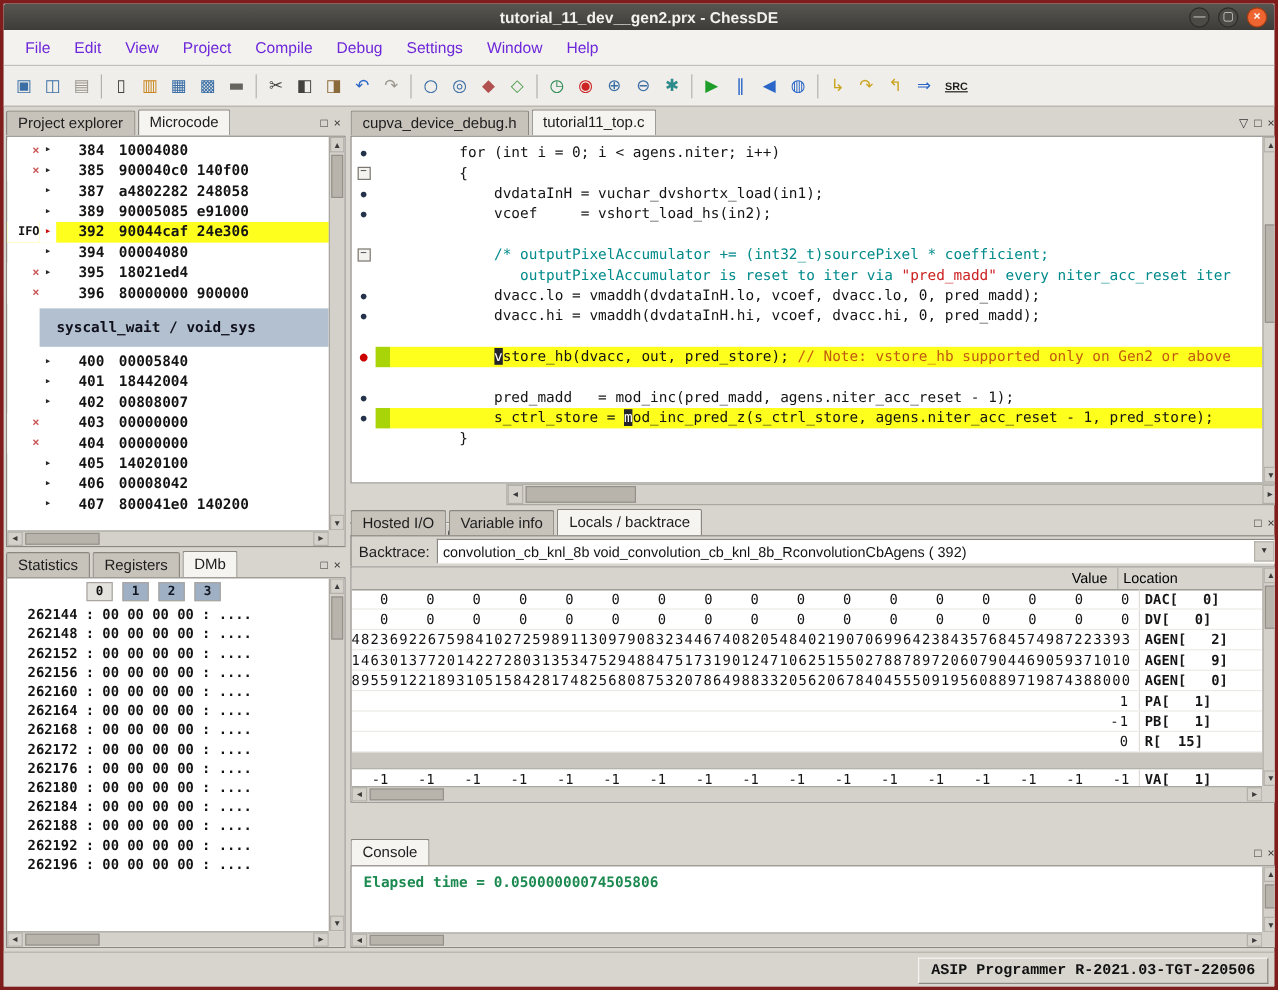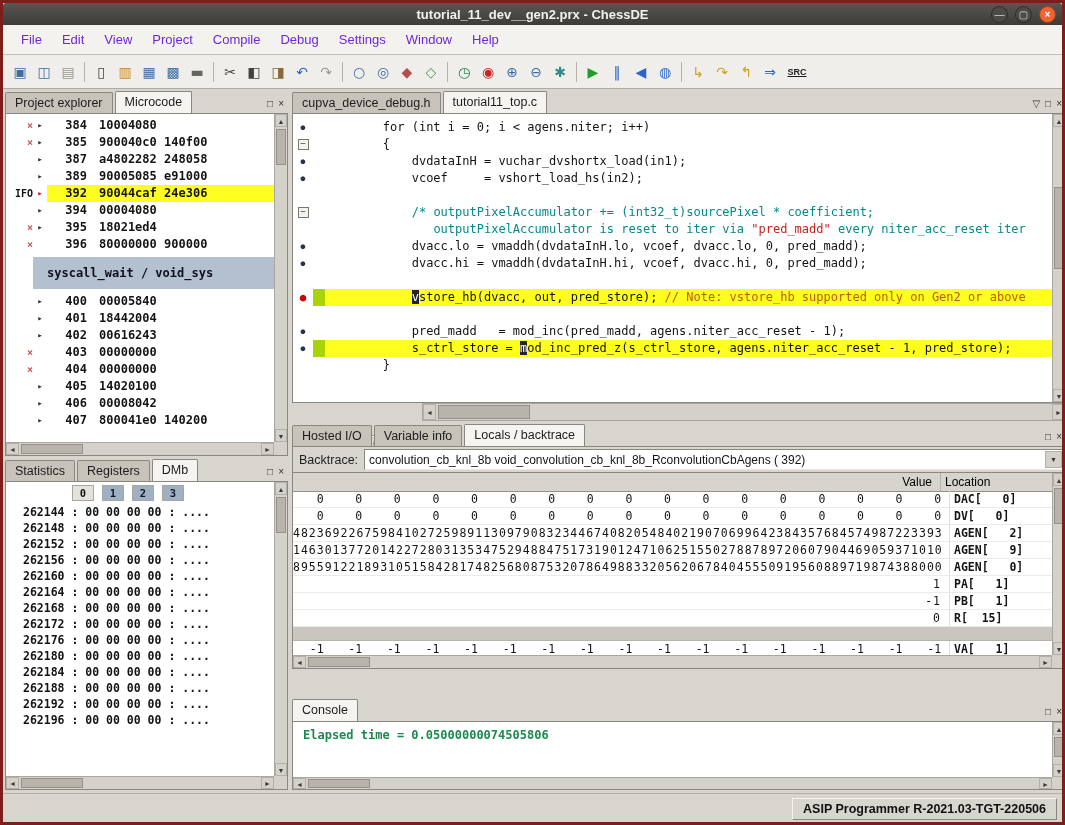--- a/index.html
+++ b/index.html
@@ -85,36 +85,36 @@
   
   .panel-dbg{left:289px;top:421px;width:774px;height:245px;}
   .bt-row{position:absolute;left:0;right:0;top:22px;height:26px;background:#d8d5cf;border:1px solid #8a8781;border-bottom:none;display:flex;align-items:center;padding:0 2px 0 6px;box-sizing:border-box;}
   .bt-label{font-size:12.5px;color:#1d1d1d;margin-right:6px;white-space:nowrap;}
   .bt-combo{flex:1;height:19px;background:#fff;border:1px solid;border-color:#8a8781 #eceae6 #eceae6 #8a8781;display:flex;align-items:center;overflow:hidden;}
   .bt-text{flex:1;font-size:12px;color:#141414;padding:0 4px;white-space:nowrap;overflow:hidden;}
   .bt-drop{width:17px;height:17px;background:#d4d1cb;border:1px solid #b3b0aa;font-size:7px;text-align:center;line-height:16px;color:#333;flex:none;box-sizing:border-box;}
   .dbg-inset{position:absolute;left:0;right:0;top:48px;bottom:0;background:#fff;border:1px solid #8a8781;overflow:hidden;}
   .dhead{position:absolute;left:0;right:13px;top:0;height:18px;display:flex;background:#d7d4ce;border-bottom:1px solid #94918b;font-size:12px;color:#000000;}
   .dh-val{flex:1;text-align:right;padding:2px 8px 0 0;}
-  .dh-loc{width:112px;border-left:1px solid #b5b2ac;padding:2px 0 0 4px;box-sizing:border-box;}
+  .dh-loc{width:121px;border-left:1px solid #b5b2ac;padding:2px 0 0 4px;box-sizing:border-box;}
   .dbg-rows{position:absolute;left:0;right:13px;top:18px;bottom:13px;overflow:hidden;font-family:"DejaVu Sans Mono",monospace;font-size:11.5px;color:#141414;}
   .drow{display:flex;height:16px;line-height:16px;border-bottom:1px solid #edebe7;}
   .drow.spacer{height:13px;background:#c9c6c0;border-bottom:1px solid #b5b2ac;}
   .dval{flex:1;display:block;text-align:right;padding-right:8px;white-space:pre;overflow:hidden;border-right:1px solid #e0ddd8;}
   .dval.num{letter-spacing:1px;}
   .dval.cells{display:flex;padding-right:0;}
   .dval.cells span{flex:1;text-align:right;padding-right:8px;}
   .dloc{width:102px;padding-left:4px;white-space:pre;font-weight:bold;box-sizing:border-box;}
   
   .panel-con{left:289px;top:696px;width:774px;height:91px;}
   .con-body{position:absolute;left:0;top:0;right:13px;bottom:12px;overflow:hidden;}
   .con-line{font-family:"DejaVu Sans Mono",monospace;font-size:12px;font-weight:bold;color:#1c8a50;padding:6px 0 0 10px;white-space:pre;}
   
   .statusbar{position:absolute;left:0;right:0;top:790px;height:34px;background:#d8d5cf;border-top:1px solid #b3b0aa;}
-  .status-box{position:absolute;right:5px;top:4px;border:1px solid;border-color:#f6f4f1 #8a8781 #8a8781 #f6f4f1;background:#d8d5cf;padding:3px 10px;font-size:12.5px;font-weight:bold;color:#111;}
+  .status-box{position:absolute;right:5px;top:4px;border:1px solid;border-color:#f6f4f1 #8a8781 #8a8781 #f6f4f1;background:#d8d5cf;padding:3px 10px;font-size:12.5px;font-weight:bold;color:#111;font-family:Liberation Mono, monospace;}
 </style>
 </head>
 <body>
 
 <div class="win">
 
   <div class="titlebar">
     <span class="title">tutorial_11_dev__gen2.prx - ChessDE</span>
     <span class="winctrl">
       <span class="wbtn">—</span>
@@ -245,21 +245,21 @@
           <div class="mc-row">
             <span class="mc-g1"></span>
             <span class="mc-g2">▸</span>
             <span class="mc-addr">401</span>
             <span class="mc-hex">18442004</span>
           </div>
           <div class="mc-row">
             <span class="mc-g1"></span>
             <span class="mc-g2">▸</span>
             <span class="mc-addr">402</span>
-            <span class="mc-hex">00616243</span>
+            <span class="mc-hex">00808007</span>
           </div>
           <div class="mc-row">
             <span class="mc-g1 red">×</span>
             <span class="mc-g2"></span>
             <span class="mc-addr">403</span>
             <span class="mc-hex">00000000</span>
           </div>
           <div class="mc-row">
             <span class="mc-g1 red">×</span>
             <span class="mc-g2"></span>

